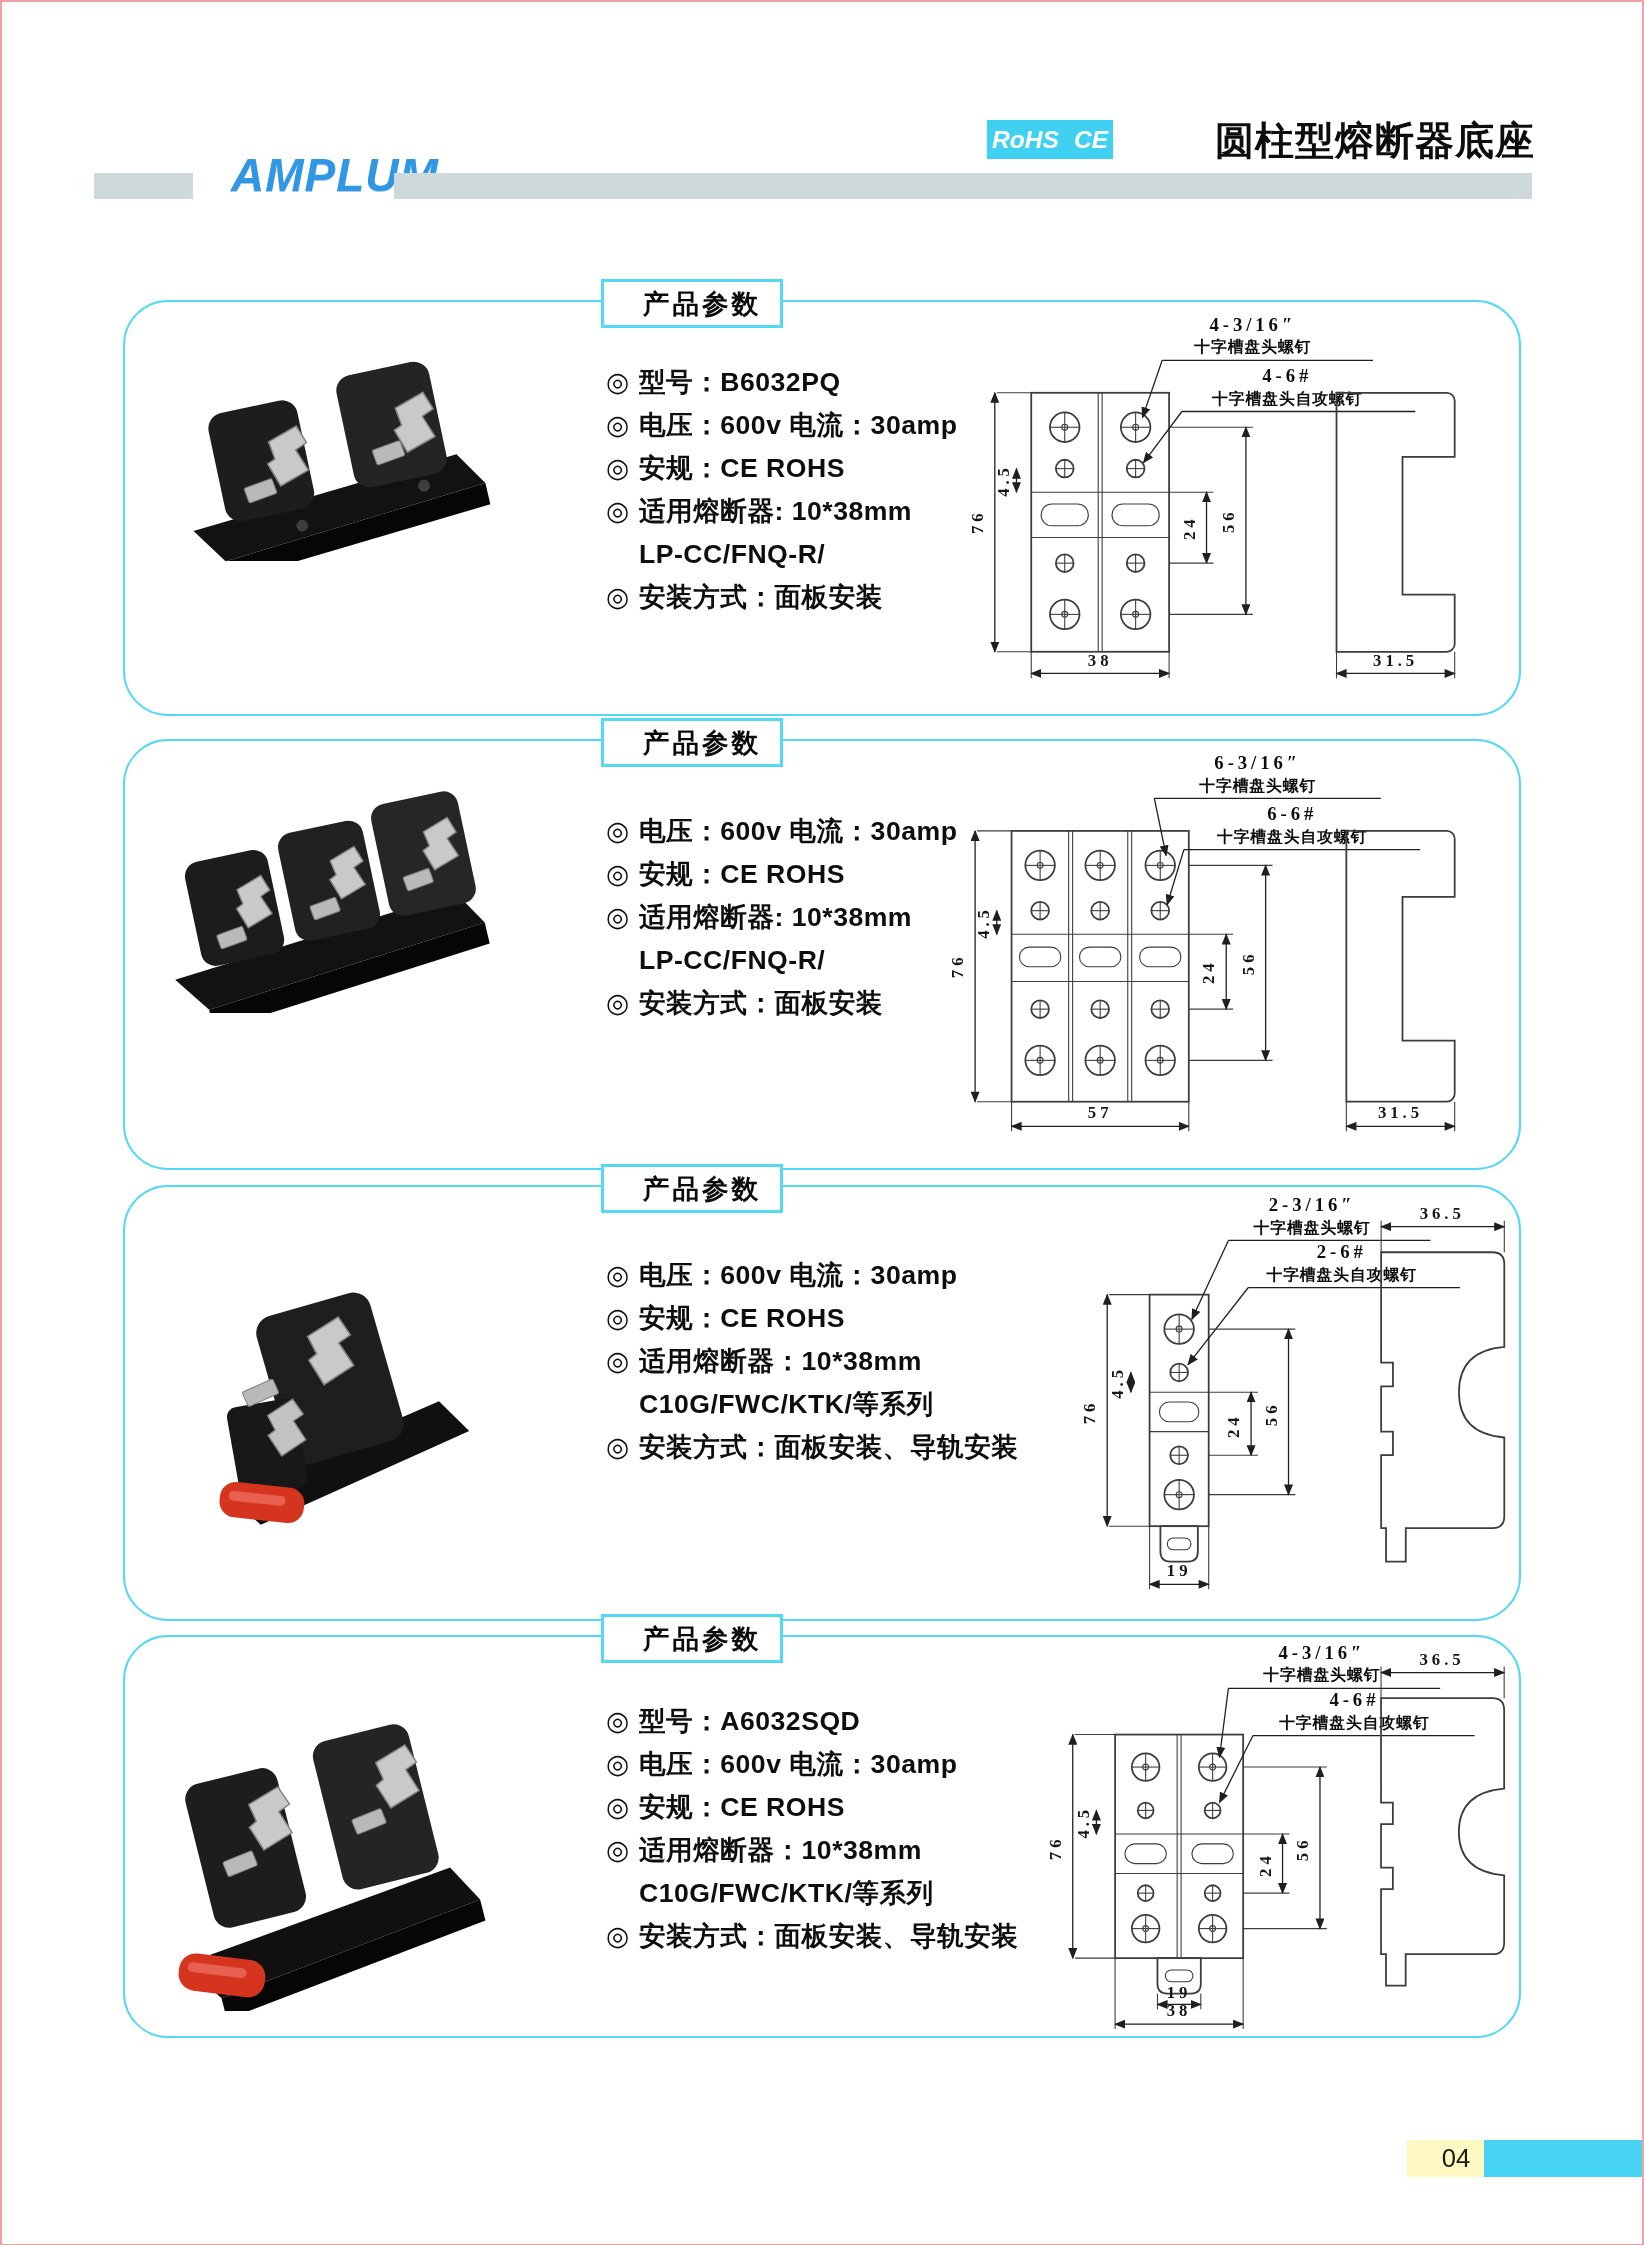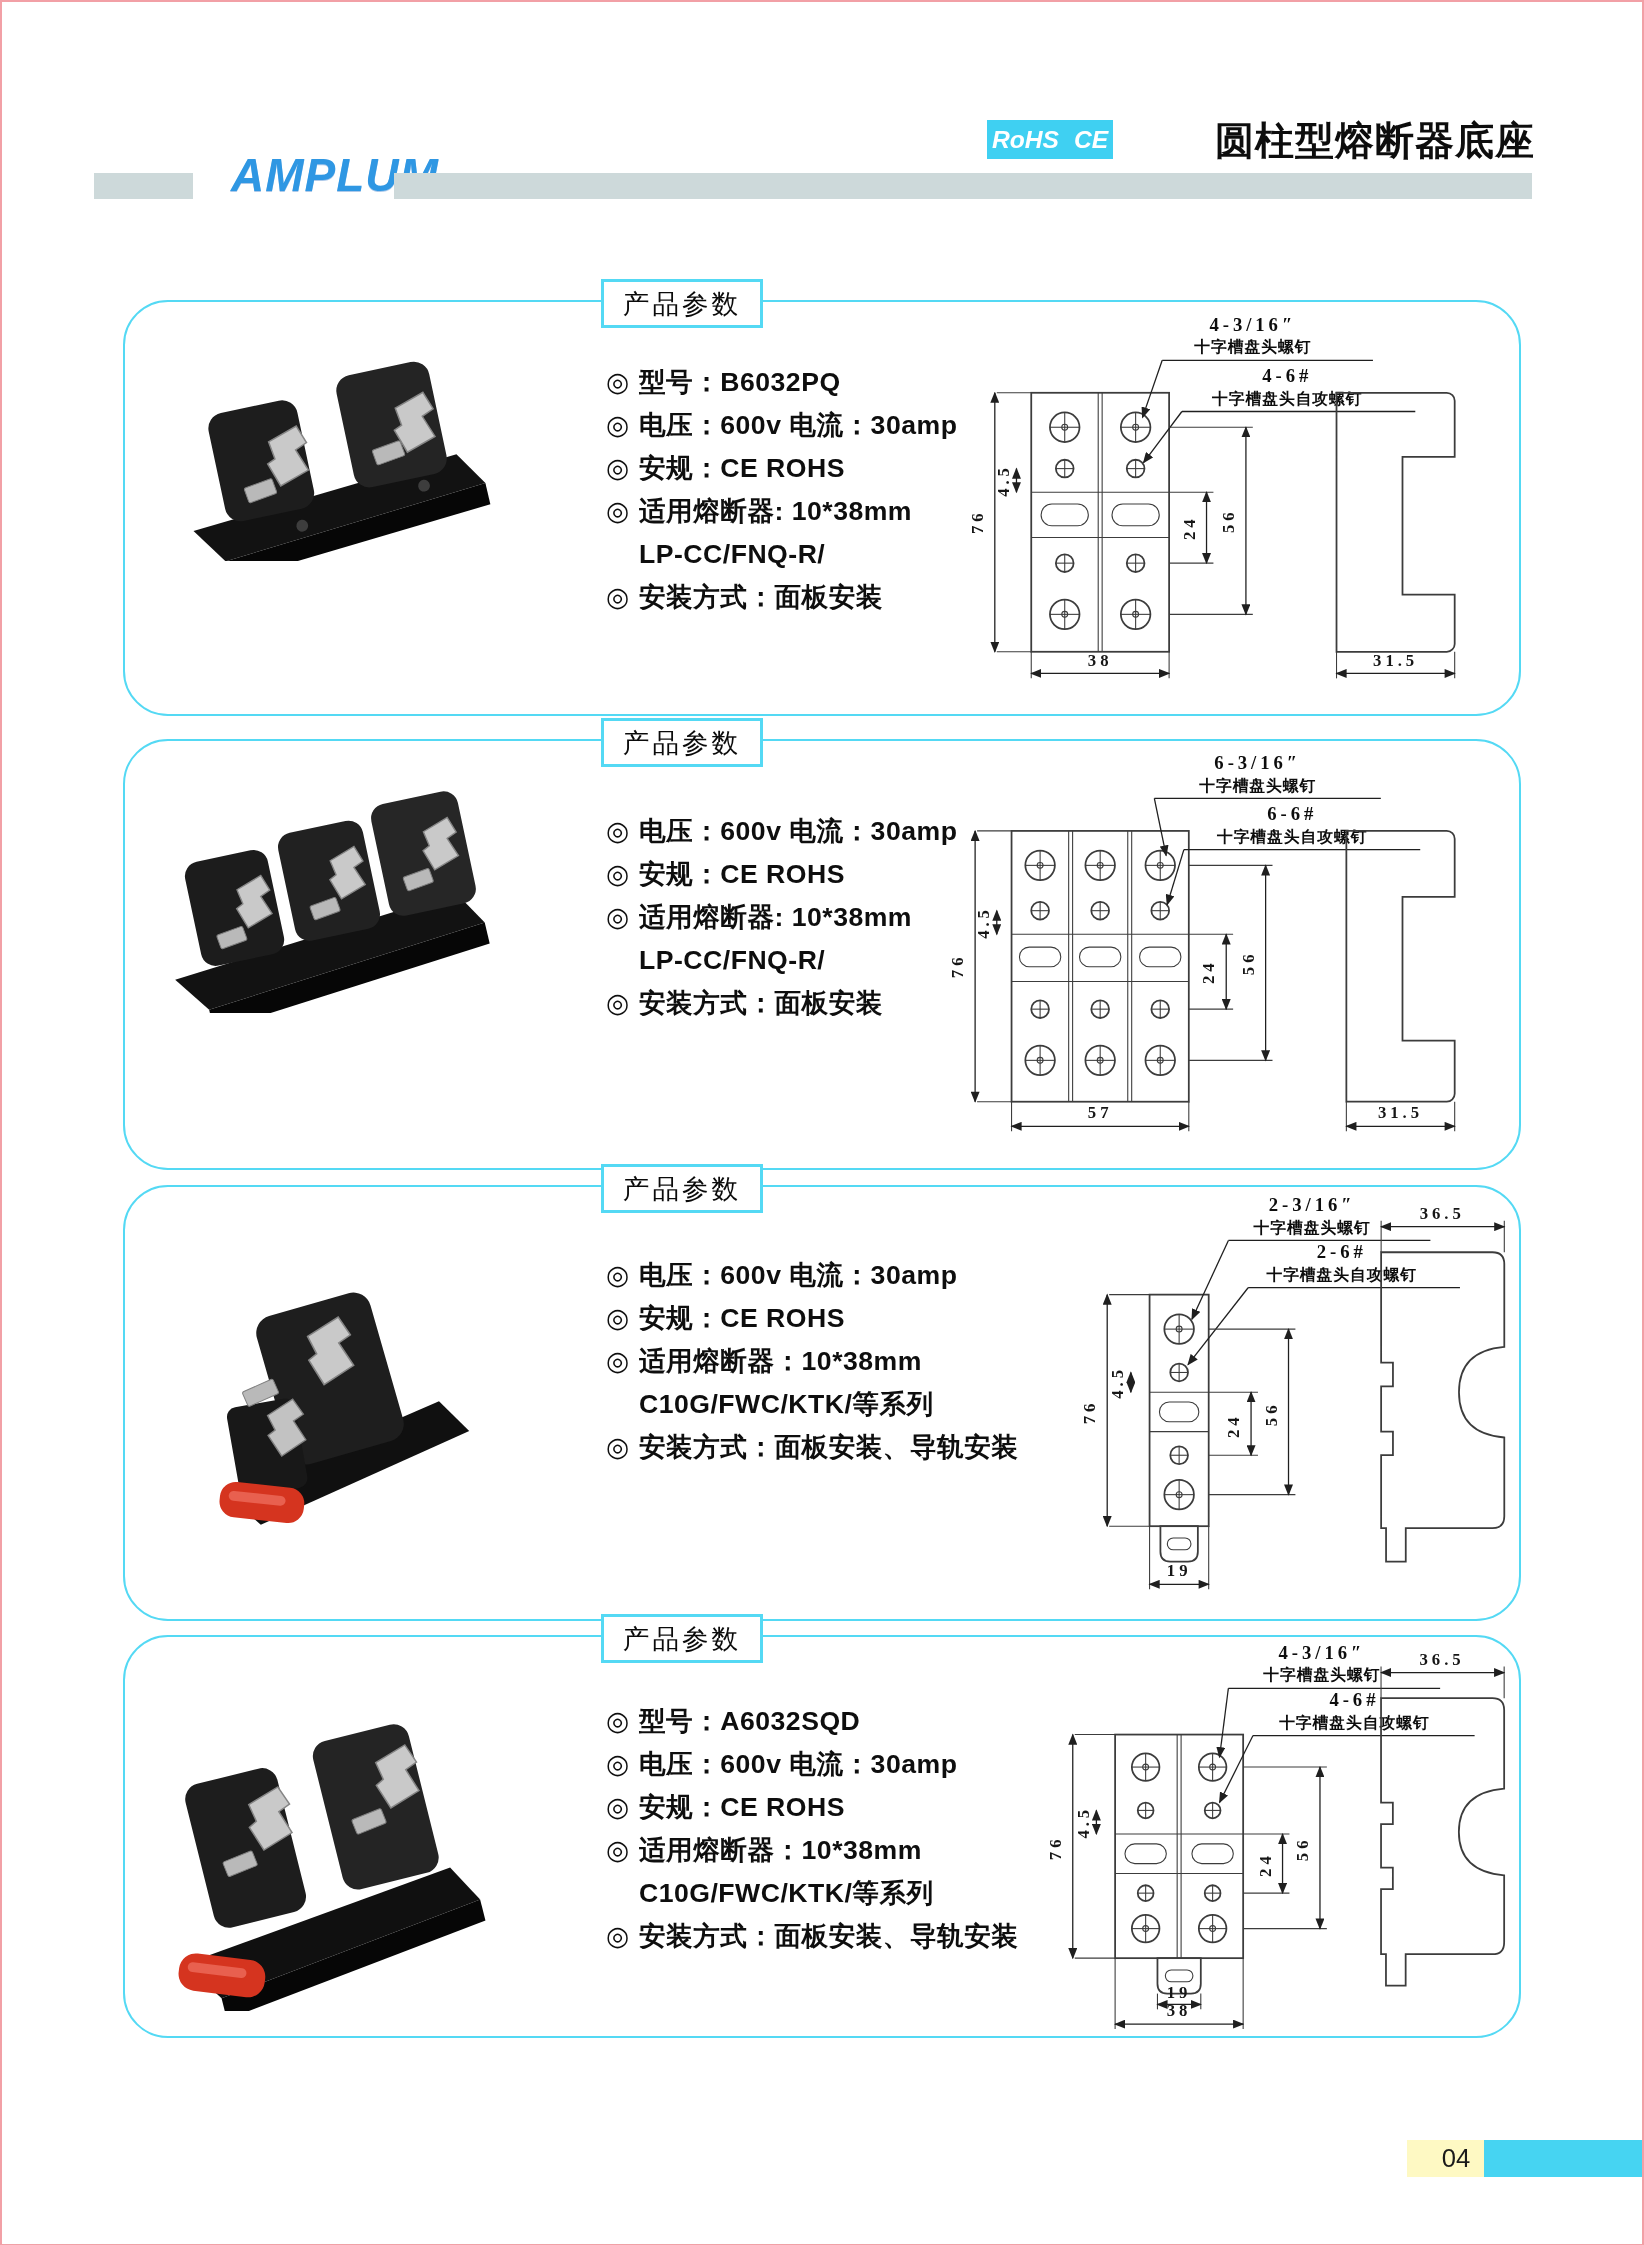--- a/index.html
+++ b/index.html
@@ -37,21 +37,21 @@
   }
   .s1{top:300px;height:412px;}
   .s2{top:739px;height:427px;}
   .s3{top:1185px;height:432px;}
   .s4{top:1635px;height:399px;}
 
   .param-box{
     position:absolute;left:476px;top:-22.7px;width:156px;height:43px;
     background:#fff;border:3px solid #54d9f4;z-index:5;
     display:flex;align-items:center;justify-content:center;
-    font-size:26.6px;font-weight:normal;letter-spacing:3px;color:#0b0b0b;
+    font-size:26.6px;font-weight:bold;letter-spacing:3px;color:#0b0b0b;padding-left:20px;
   }
 
   ul.specs{
     list-style:none;margin:8px;padding:0;position:absolute;left:473px;z-index:4;
   }
   .s1 ul.specs{top:51px;} .s2 ul.specs{top:61px;}
   .s3 ul.specs{top:59px;} .s4 ul.specs{top:55px;}
   ul.specs li{
     height:43px;line-height:43px;font-size:26.6px;font-weight:600;
     color:#0e0e0e;white-space:nowrap;letter-spacing:0.5px;

